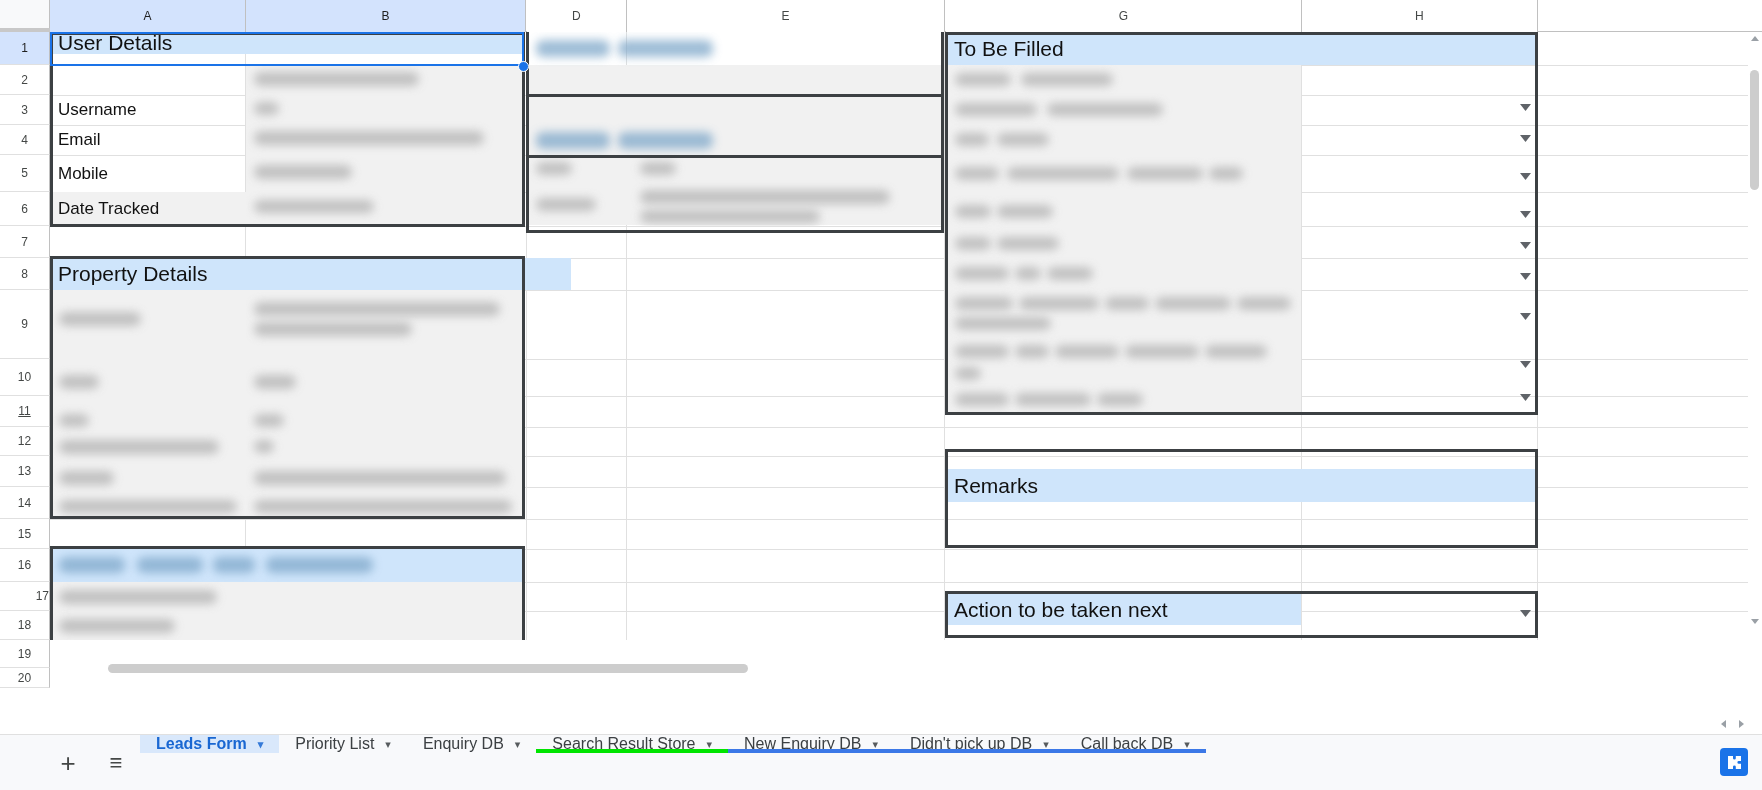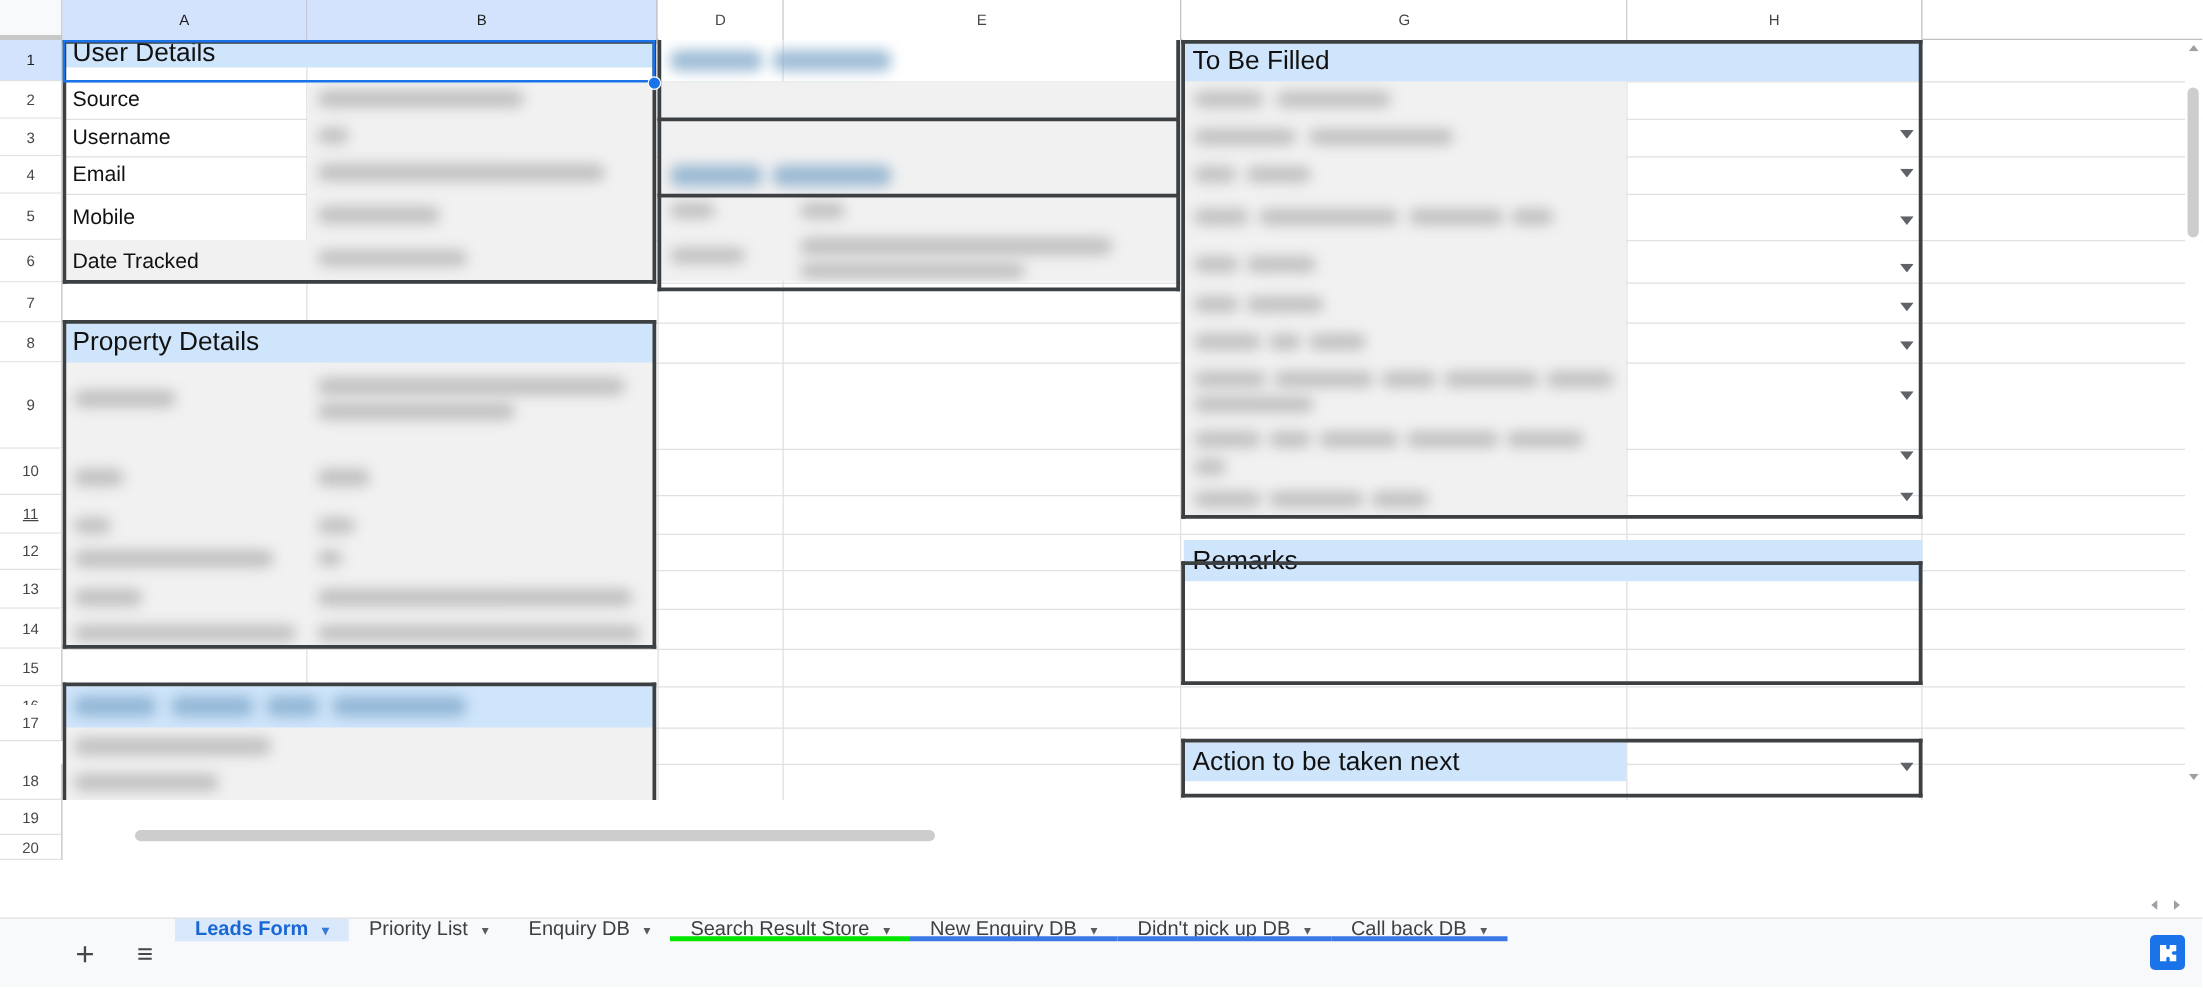--- a/index.html
+++ b/index.html
@@ -206,21 +206,21 @@
       </div>
       <div class="rowhdr" style="top: 487px; height: 32px;">
         <span>14</span>
       </div>
       <div class="rowhdr" style="top: 519px; height: 30px;">
         <span>15</span>
       </div>
       <div class="rowhdr" style="top: 549px; height: 33px;">
         <span>16</span>
       </div>
-      <div class="rowhdr" style="top: 564px; height: 29px;">
+      <div class="rowhdr" style="top: 582px; height: 29px; justify-content: flex-end;">
         <span>17</span>
       </div>
       <div class="rowhdr" style="top: 611px; height: 29px;">
         <span>18</span>
       </div>
       <div class="rowhdr" style="top: 640px; height: 28px;">
         <span>19</span>
       </div>
       <div class="rowhdr" style="top: 668px; height: 20px;">
         <span>20</span>
@@ -252,42 +252,41 @@
     <div class="gridline-h" style="top:487px;width:1712px"></div>
     <div class="gridline-h" style="top:517px;width:1712px"></div>
     <div class="gridline-h" style="top:550px;width:1712px"></div>
     <div class="gridline-h" style="top:579px;width:1712px"></div>
 
     <div class="shade" style="left:196px;top:33px;width:279px;height:127px"></div>
     <div class="shade" style="left:1px;top:160px;width:474px;height:34px"></div>
 
     <div class="cell hdrblue" style="left:1px;top:0px;width:473px;height:22px">User Details</div>
 
-    <div class="cell lbl" style="left:1px;top:33px;width:193px;height:30px">Source</div>
     <div class="cell lbl" style="left:1px;top:63px;width:193px;height:30px">Username</div>
     <div class="cell lbl" style="left:1px;top:93px;width:193px;height:30px">Email</div>
     <div class="cell lbl" style="left:1px;top:123px;width:193px;height:37px">Mobile</div>
     <div class="cell lbl" style="left:1px;top:160px;width:193px;height:34px">Date Tracked</div>
 
     <div class="blurwrap" style="left:196px;top:33px;width:279px;height:161px">
       <div class="blur" style="left:8px;top:7px;width:165px;height:14px"></div>
       <div class="blur" style="left:8px;top:37px;width:25px;height:13px"></div>
       <div class="blur" style="left:8px;top:66px;width:230px;height:14px"></div>
       <div class="blur" style="left:8px;top:100px;width:98px;height:14px"></div>
       <div class="blur" style="left:8px;top:135px;width:120px;height:13px"></div>
     </div>
 
     <div class="tbord" style="left:0px;top:0px;width:475px;height:3px"></div>
     <div class="tbord" style="left:0px;top:192px;width:475px;height:3px"></div>
     <div class="tbord" style="left:0px;top:0px;width:3px;height:195px"></div>
     <div class="tbord" style="left:472px;top:0px;width:3px;height:195px"></div>
 
     <div class="shade" style="left:1px;top:258px;width:473px;height:229px"></div>
 
-    <div class="cell hdrblue" style="left:1px;top:226px;width:473px;height:32px">Property Details</div>
+    <div class="cell hdrblue" style="left:1px;top:226px;width:520px;height:32px">Property Details</div>
 
     <div class="blurwrap" style="left:1px;top:258px;width:194px;height:229px">
       <div class="blur" style="left:8px;top:22px;width:82px;height:14px"></div>
       <div class="blur" style="left:8px;top:85px;width:40px;height:14px"></div>
       <div class="blur" style="left:8px;top:124px;width:30px;height:13px"></div>
       <div class="blur" style="left:8px;top:150px;width:160px;height:14px"></div>
       <div class="blur" style="left:8px;top:181px;width:55px;height:14px"></div>
       <div class="blur" style="left:8px;top:210px;width:178px;height:13px"></div>
     </div>
 
@@ -431,21 +430,21 @@
         <svg width="11" height="7" viewBox="0 0 11 7">
           <path d="M0 0 L5.5 7 L11 0 Z" fill="#5f6368"></path>
         </svg>
       </div>
     <div class="dvchev" style="left:1468px;top:358px">
         <svg width="11" height="7" viewBox="0 0 11 7">
           <path d="M0 0 L5.5 7 L11 0 Z" fill="#5f6368"></path>
         </svg>
       </div>
 
-    <div class="cell hdrblue" style="left:897px;top:400px;width:591px;height:33px">Remarks</div>
+    <div class="cell hdrblue" style="left:897px;top:437px;width:591px;height:33px">Remarks</div>
 
     <div class="tbord" style="left:895px;top:417px;width:593px;height:3px"></div>
     <div class="tbord" style="left:895px;top:513px;width:593px;height:3px"></div>
     <div class="tbord" style="left:895px;top:417px;width:3px;height:99px"></div>
     <div class="tbord" style="left:1485px;top:417px;width:3px;height:99px"></div>
 
     <div class="cell hdrblue" style="left:897px;top:562px;width:354px;height:31px">Action to be taken next</div>
     <div class="cell" style="left:1252px;top:562px;width:235px;height:31px"></div>
     <div class="dvchev" style="left:1468px;top:574px">
         <svg width="11" height="7" viewBox="0 0 11 7">

